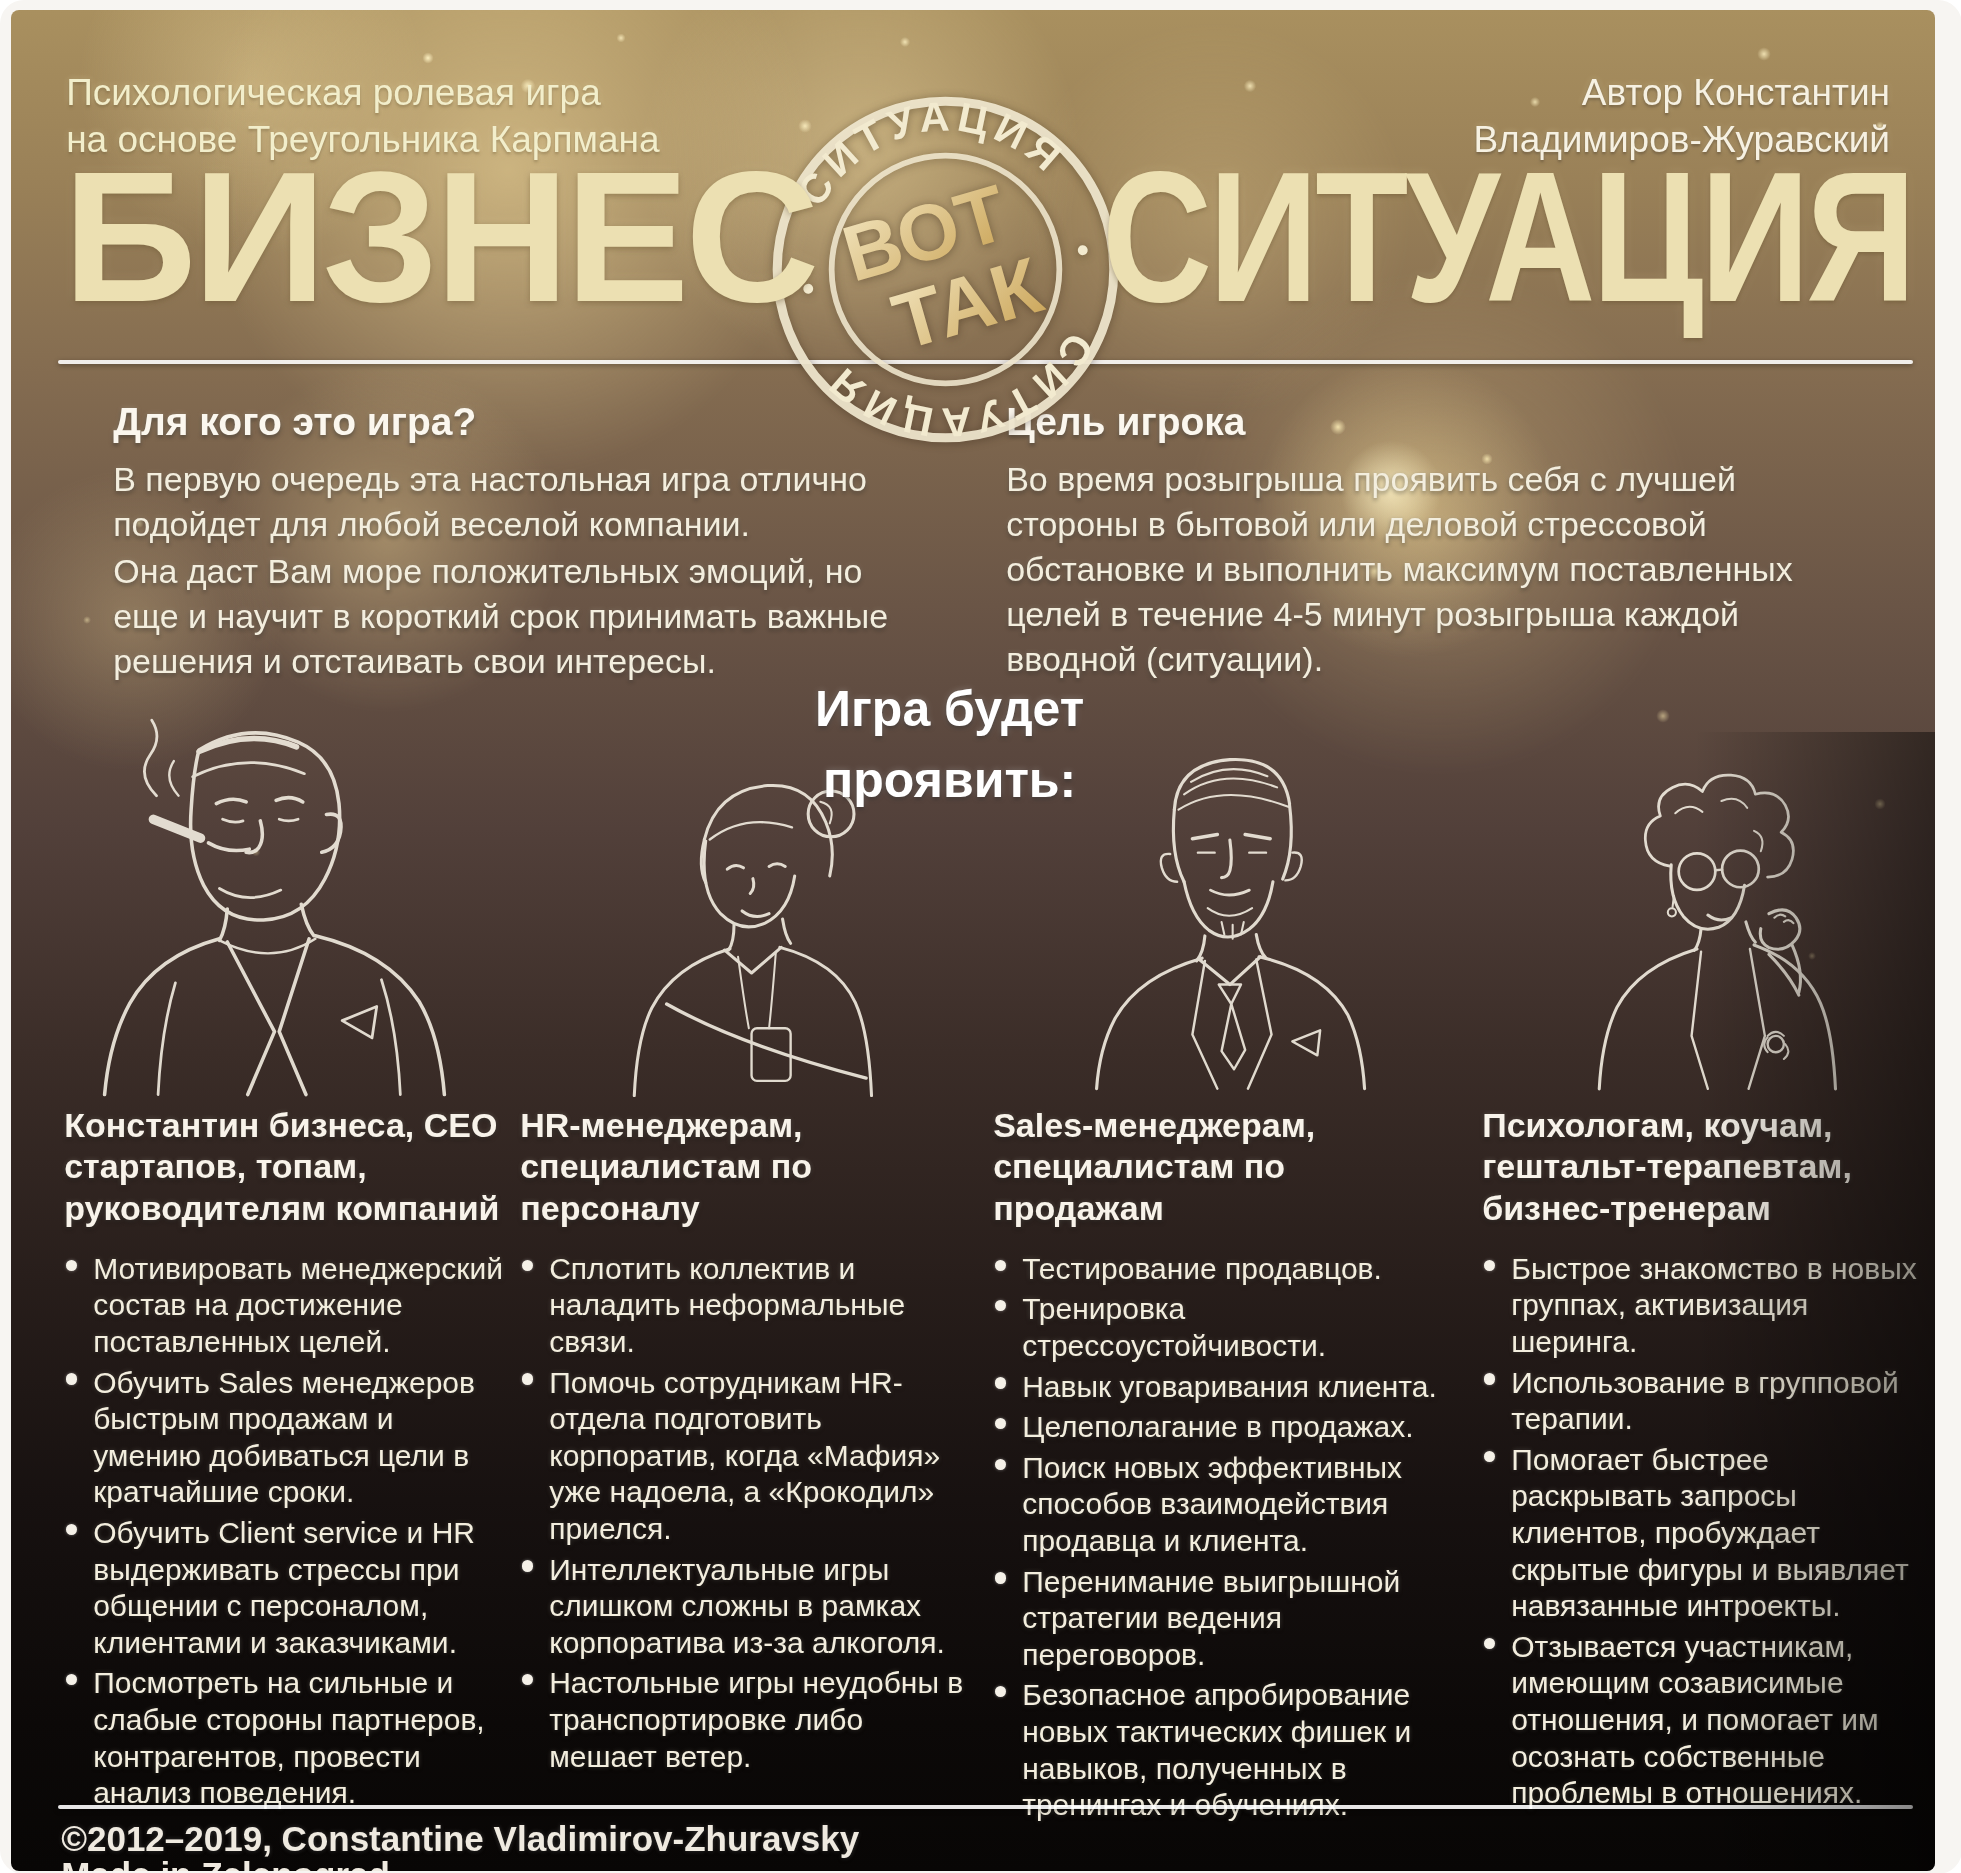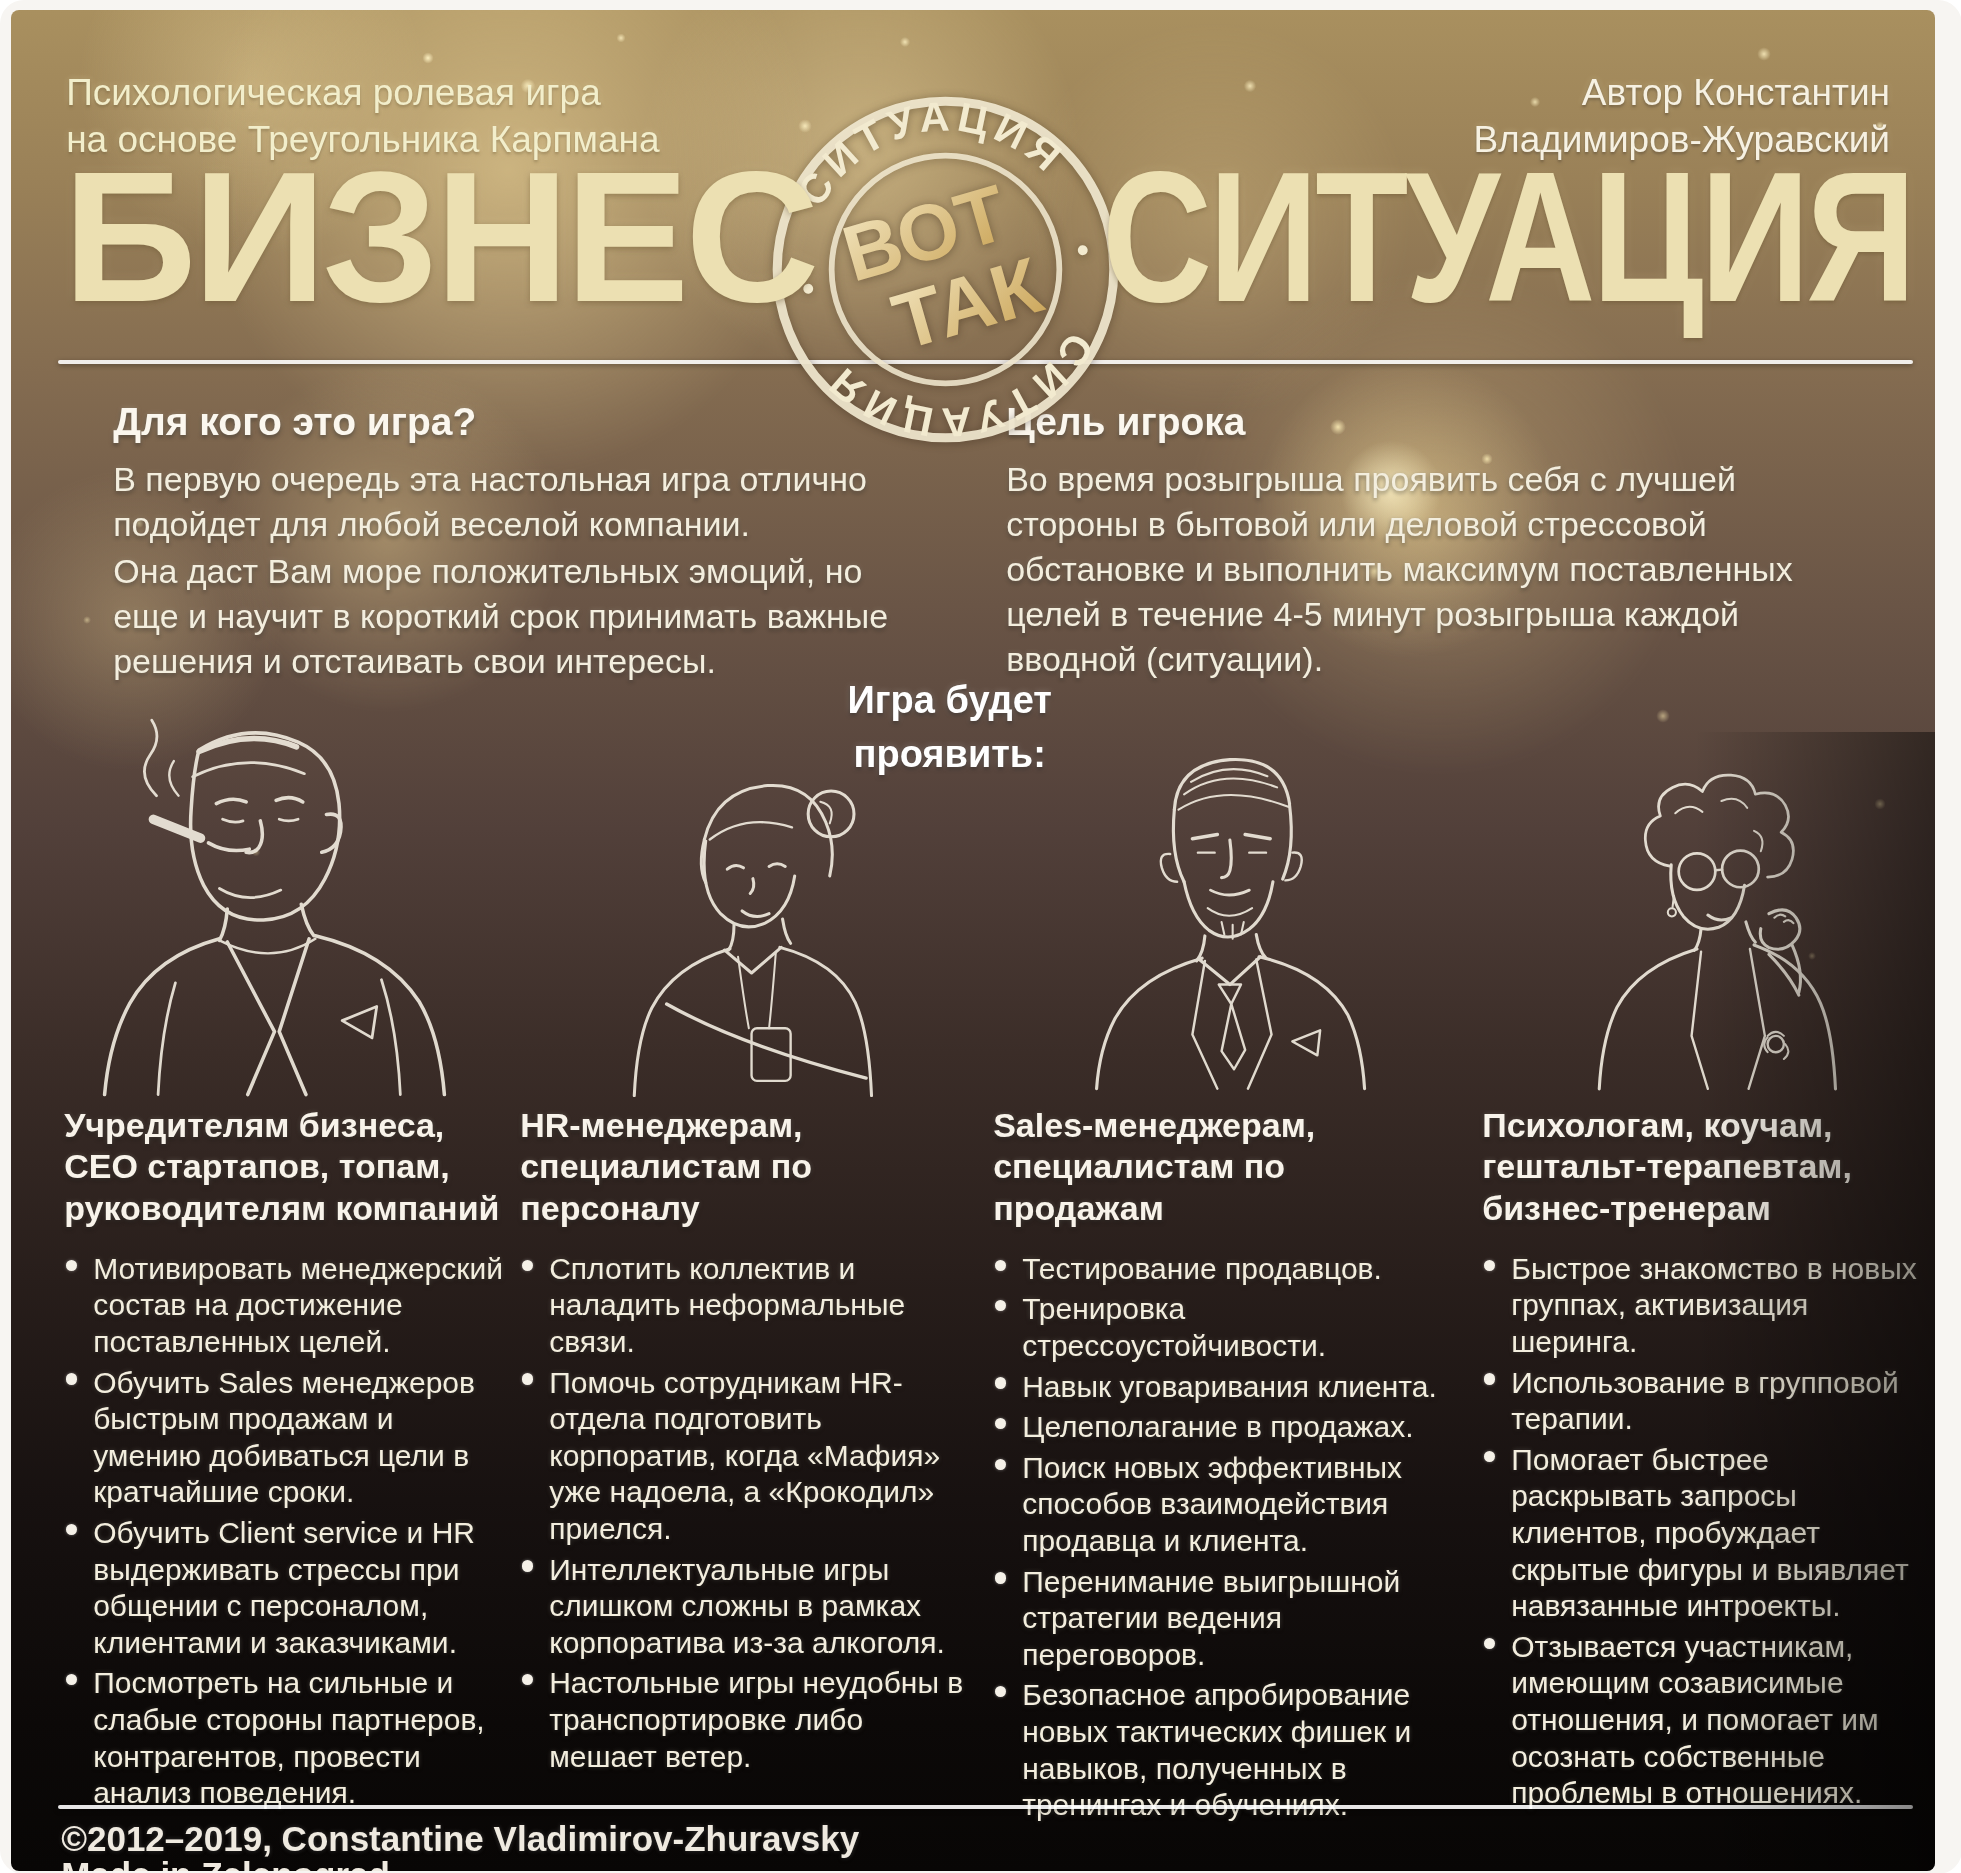--- a/index.html
+++ b/index.html
@@ -60,21 +60,21 @@
               background:rgba(255,255,255,.88);box-shadow:0 1.6px 4.8px rgba(0,0,0,.35);}
 
   .section{position:absolute;top:390px;}
   .section h2{margin:0 0 13px 0;font-size:39px;font-weight:bold;color:#fbf7ee;
               text-shadow:0 0 5.6px rgba(255,250,230,.25),0 1.6px 4px rgba(0,0,0,.5);}
   .section p{margin:0 0 1.6px 0;font-size:34px;line-height:1.33;}
   .sec-left{left:71px;width:790px;margin-left:31px;}
   .sec-right{left:995px;width:830px;}
 
   .useful{position:absolute;left:750px;top:664px;width:377px;text-align:center;z-index:3;
-          font-size:38px;font-weight:bold;line-height:1.42;color:#ffffff;
+          font-size:50px;font-weight:bold;line-height:1.42;color:#ffffff;
           text-shadow:0 0 6.4px rgba(255,255,255,.25),0 1.6px 4px rgba(0,0,0,.5);}
 
   .aud{position:absolute;top:688px;display:flex;flex-direction:column;}
   .aud-1{left:53px;width:443px;}
   .aud-2{left:509px;width:454px;}
   .aud-3{left:982px;width:470px;}
   .aud-4{left:1471px;width:449px;}
   .illus{height:399px;display:flex;align-items:flex-end;justify-content:center;}
   .illus svg{display:block;opacity:.92;}
   .aud h3{margin:8px 0 6.4px 0;font-size:34px;font-weight:bold;line-height:1.22;min-height:135px;
@@ -180,21 +180,21 @@
           <path d="M176,300 Q96,322 62,382 Q36,430 30,498"></path>
           <path d="M298,296 Q390,318 430,380 Q456,424 462,498"></path>
           <path d="M186,304 L246,418 L212,498"></path>
           <path d="M290,300 L252,418 L286,498"></path>
           <path d="M332,404 l44,-18 l-6,40 z" stroke-width="3.5"></path>
           <path d="M120,356 q-18,60 -22,142" stroke-width="3.5"></path>
           <path d="M382,352 q20,62 24,146" stroke-width="3.5"></path>
         </g>
       </svg>
     </div>
-    <h3>Учредителям бизнеса, CEO стартапов, топам, руководителям компаний</h3>
+    <h3>Константин бизнеса, CEO стартапов, топам, руководителям компаний</h3>
     <ul>
       <li>Мотивировать менеджерский состав на достижение поставленных целей.</li>
       <li>Обучить Sales менеджеров быстрым продажам и умению добиваться цели в кратчайшие сроки.</li>
       <li>Обучить Client service и HR выдерживать стрессы при общении с персоналом, клиентами и заказчиками.</li>
       <li>Посмотреть на сильные и слабые стороны партнеров, контрагентов, провести анализ поведения.</li>
     </ul>
   </div>
 
   <div class="aud aud-2 warmtext">
     <div class="illus">

